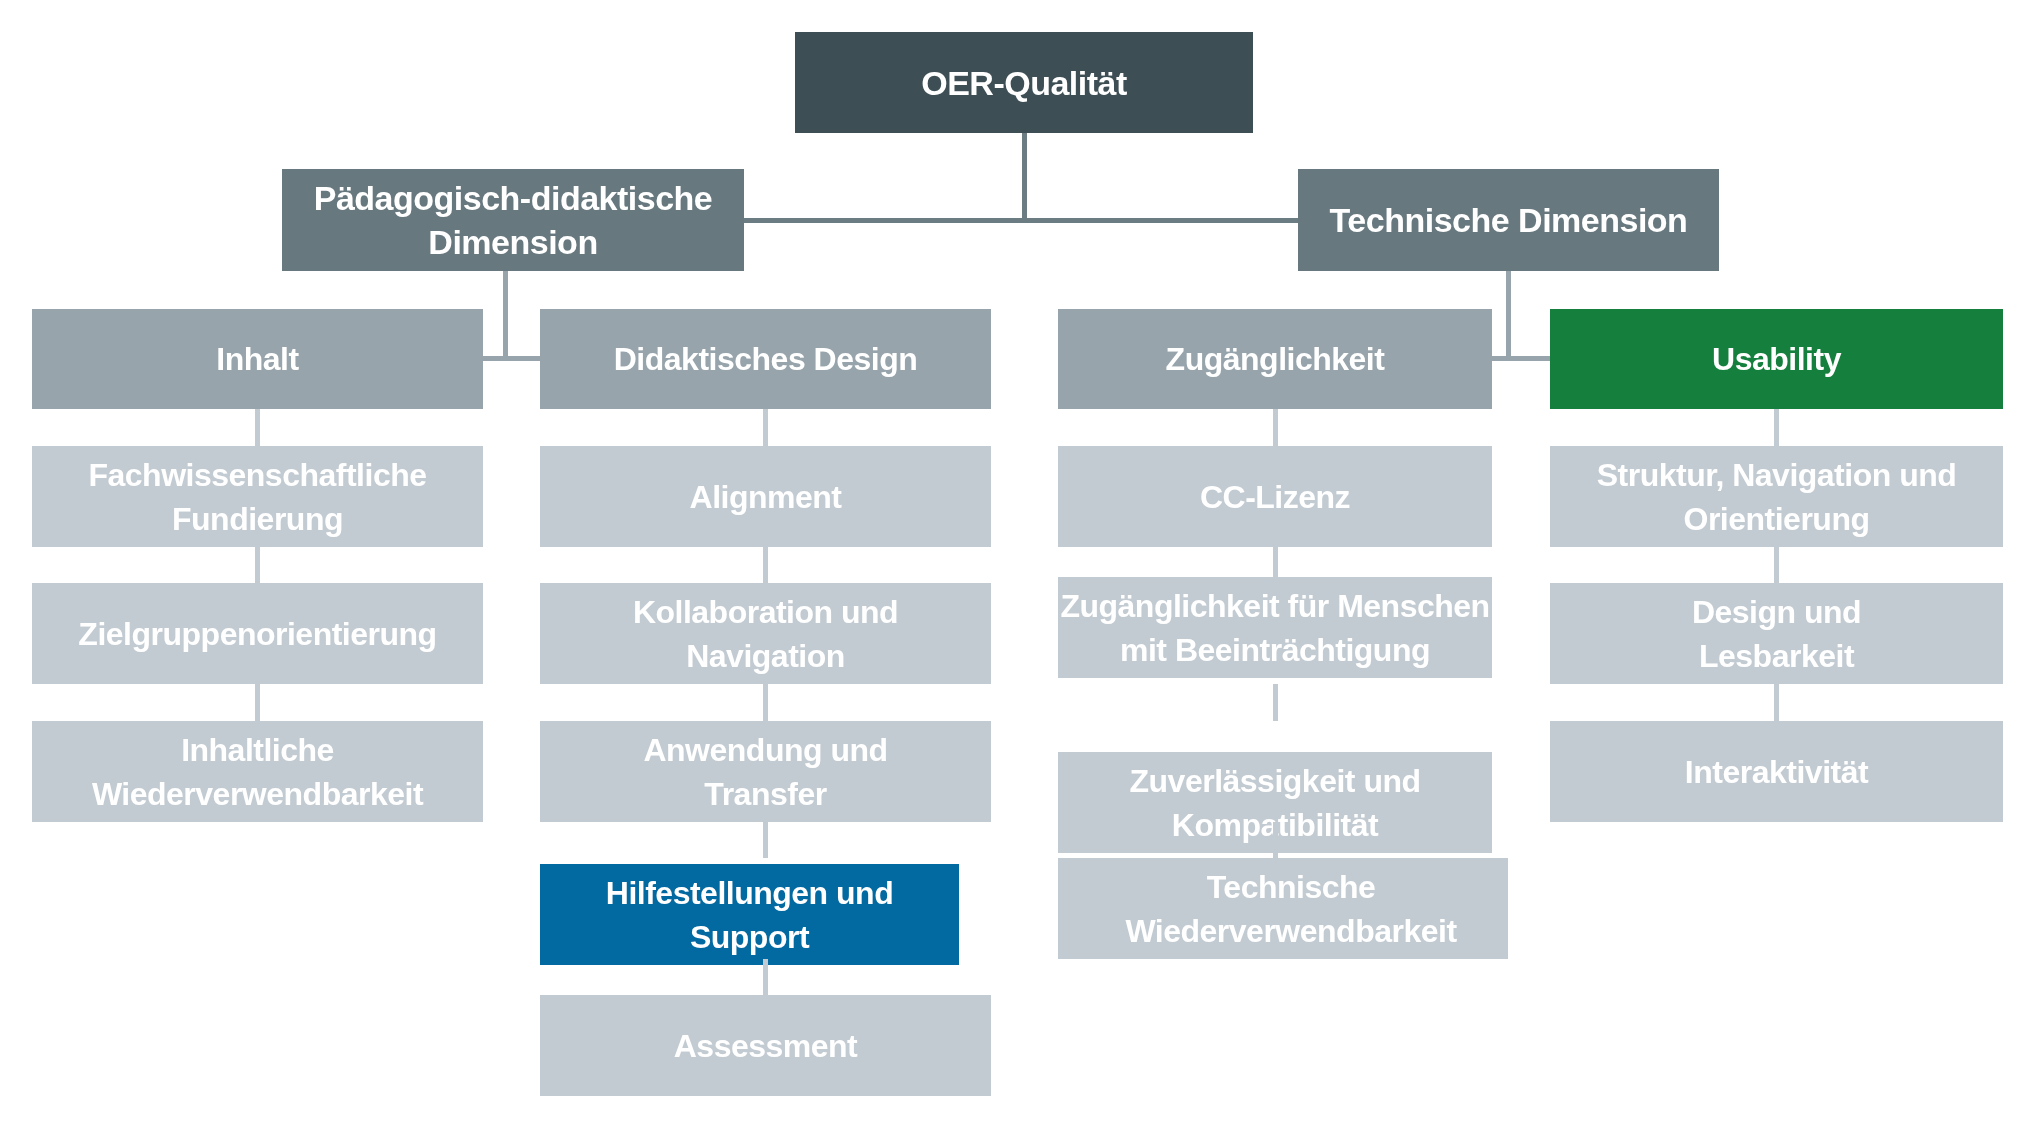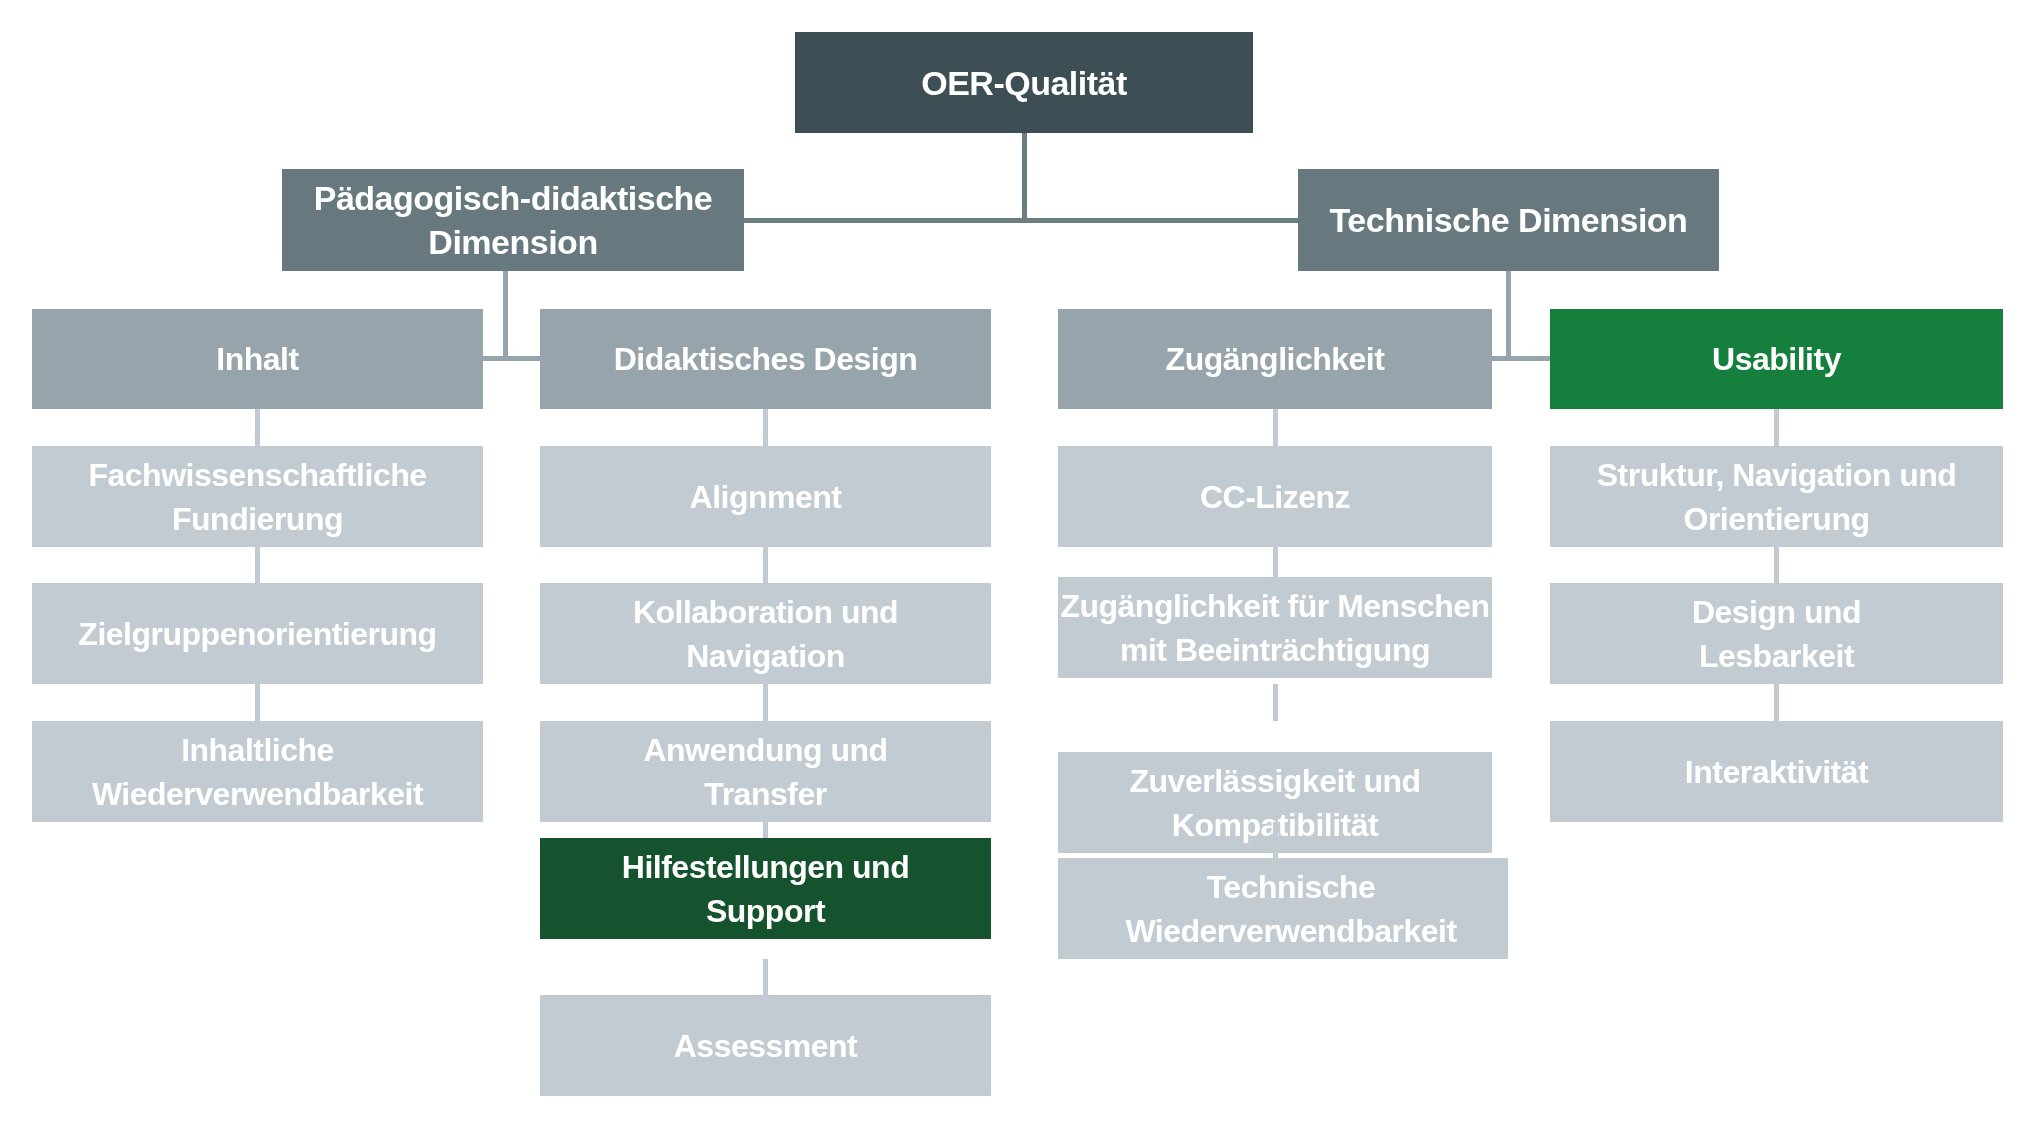--- a/index.html
+++ b/index.html
@@ -80,21 +80,21 @@
     <div class="node lv4" style="left: 540px; top: 583px; width: 451px; height: 101px; background: rgb(195, 203, 210);">
       <div class="line">Kollaboration und</div>
       <div class="line">Navigation</div>
     </div>
     <div class="conn" style="left: 763px; top: 684px; width: 5px; height: 37px; background: rgb(195, 203, 210);"></div>
     <div class="node lv4" style="left: 540px; top: 721px; width: 451px; height: 101px; background: rgb(195, 203, 210);">
       <div class="line">Anwendung und</div>
       <div class="line">Transfer</div>
     </div>
     <div class="conn" style="left: 763px; top: 822px; width: 5px; height: 36px; background: rgb(195, 203, 210);"></div>
-    <div class="node lv4" style="left: 540px; top: 838px; width: 451px; height: 101px; background: #14532d;">
+    <div class="node lv4" style="left: 540px; top: 864px; width: 419px; height: 101px; background: #0369a1;">
       <div class="line">Hilfestellungen und</div>
       <div class="line">Support</div>
     </div>
     <div class="conn" style="left: 763px; top: 959px; width: 5px; height: 36px; background: rgb(195, 203, 210);"></div>
     <div class="node lv2" style="left: 1298px; top: 169px; width: 421px; height: 102px; background: rgb(104, 120, 127);">
       <div class="line">Technische Dimension</div>
     </div>
     <div class="node lv4" style="left: 540px; top: 995px; width: 451px; height: 101px; background: rgb(195, 203, 210);">
       <div class="line">Assessment</div>
     </div>

